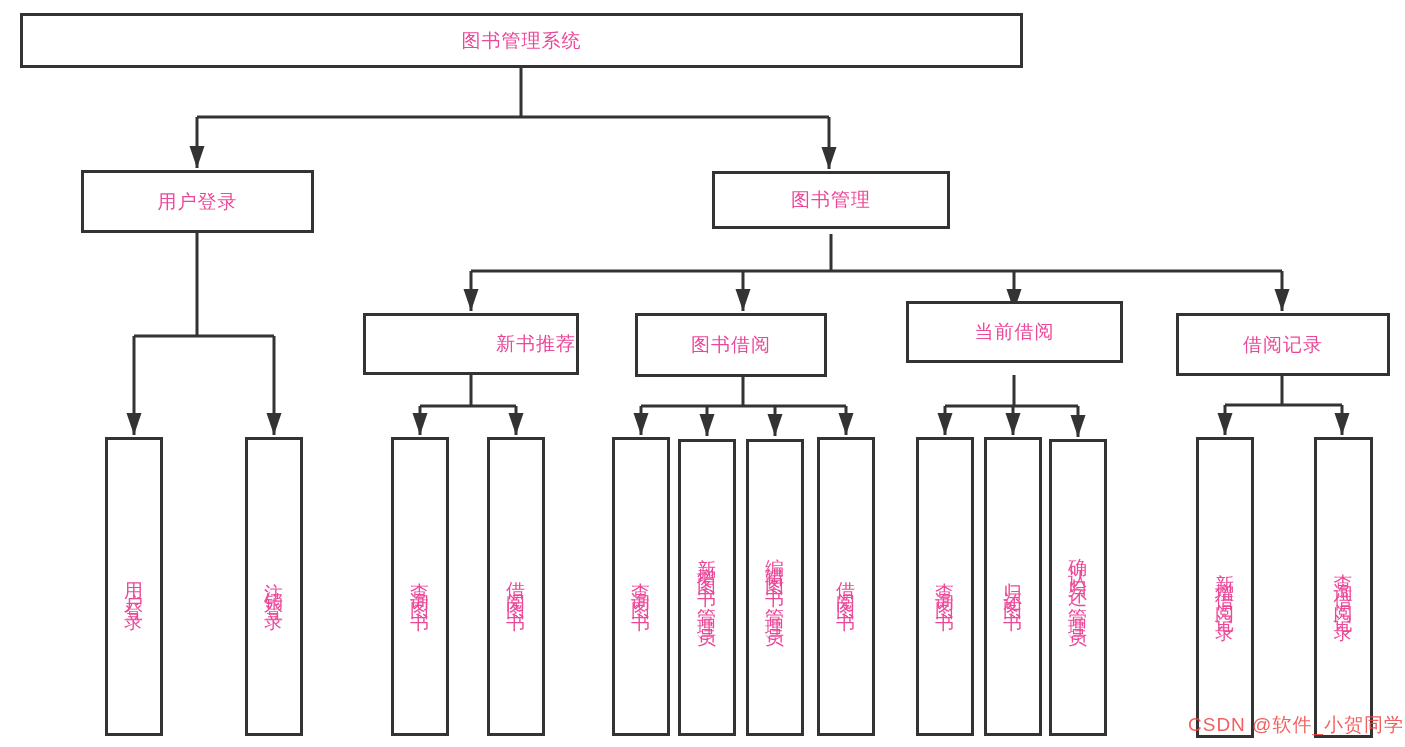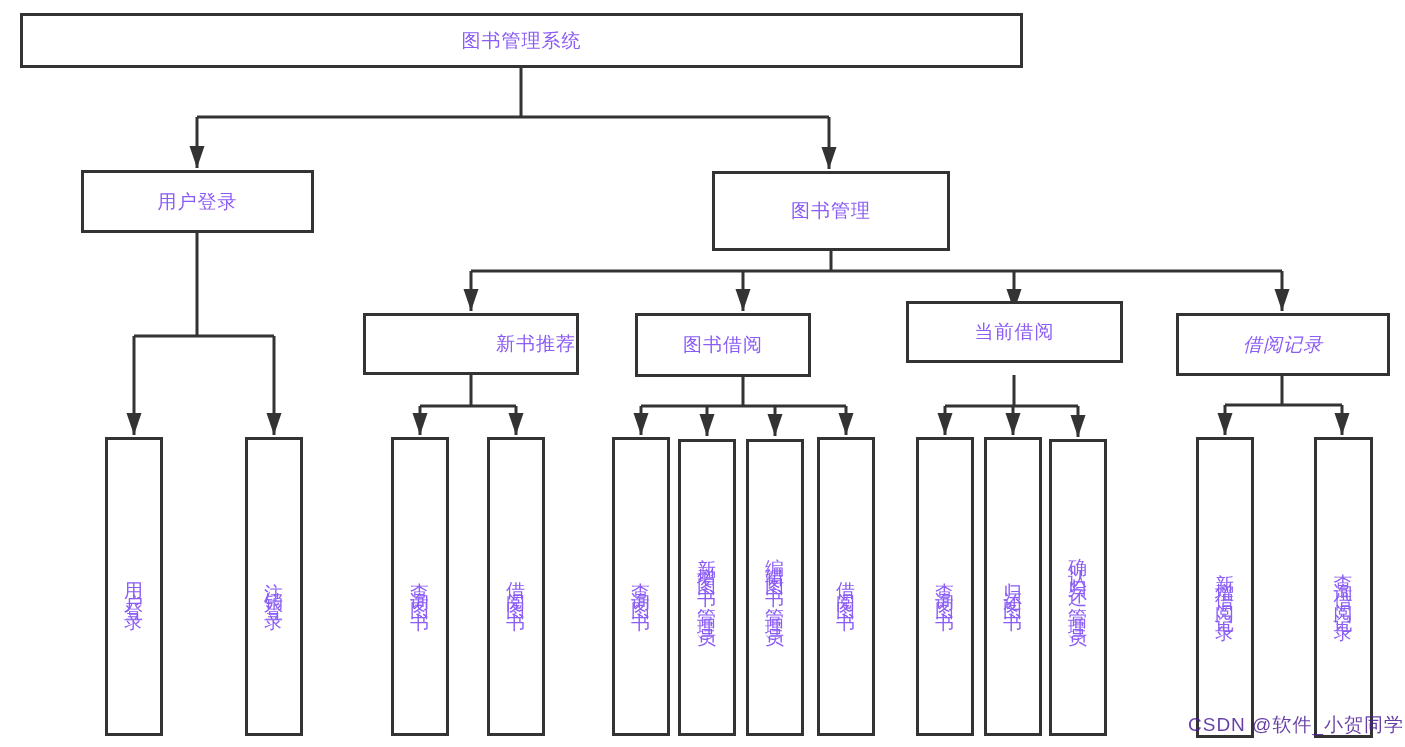--- a/index.html
+++ b/index.html
@@ -20,38 +20,38 @@
     width: 1405px; height: 747px;
   }
   .node {
     position: absolute;
     box-sizing: border-box;
     border: 3px solid #333333;
     background: #ffffff;
     display: flex;
     align-items: center;
     justify-content: center;
-    color: #8b5cf6;
+    color: #ec4899;
     font-size: 19px;
     letter-spacing: 1px;
     text-align: center;
   }
   .leaf span {
     writing-mode: vertical-rl;
     text-orientation: mixed;
     letter-spacing: 10px;
     line-height: 1;
     display: block;
   }
   .watermark {
     position: absolute;
     left: 1188px;
     top: 712px;
     font-size: 19px;
-    color: #4c1d95;
+    color: #ef4444;
     opacity: 0.85;
     letter-spacing: 1px;
     white-space: nowrap;
   }
 </style>
 </head>
 <body>
 
 <div class="canvas">
 
@@ -102,34 +102,34 @@
     </g>
   </svg>
 
   <div class="node" style="left:20px; top:13px; width:1003px; height:55px;">
     <span>图书管理系统</span>
   </div>
 
   <div class="node" style="left:81px; top:170px; width:233px; height:63px;">
     <span>用户登录</span>
   </div>
-  <div class="node" style="left:712px; top:171px; width:238px; height:80px;">
+  <div class="node" style="left:712px; top:171px; width:238px; height:58px;">
     <span>图书管理</span>
   </div>
 
   <div class="node" style="left:363px; top:313px; width:216px; height:62px;justify-content:flex-end;">
     <span>新书推荐</span>
   </div>
-  <div class="node" style="left:635px; top:313px; width:176px; height:64px;">
+  <div class="node" style="left:635px; top:313px; width:192px; height:64px;">
     <span>图书借阅</span>
   </div>
   <div class="node" style="left:906px; top:301px; width:217px; height:62px;">
     <span>当前借阅</span>
   </div>
-  <div class="node" style="left:1176px; top:313px; width:214px; height:63px;font-style:italic;">
+  <div class="node" style="left:1176px; top:313px; width:214px; height:63px;">
     <span>借阅记录</span>
   </div>
 
   <div class="node leaf" style="left:105px; top:437px; width:58px; height:299px;">
     <span>用户登录</span>
   </div>
   <div class="node leaf" style="left:245px; top:437px; width:58px; height:299px;">
     <span>注销登录</span>
   </div>
 

